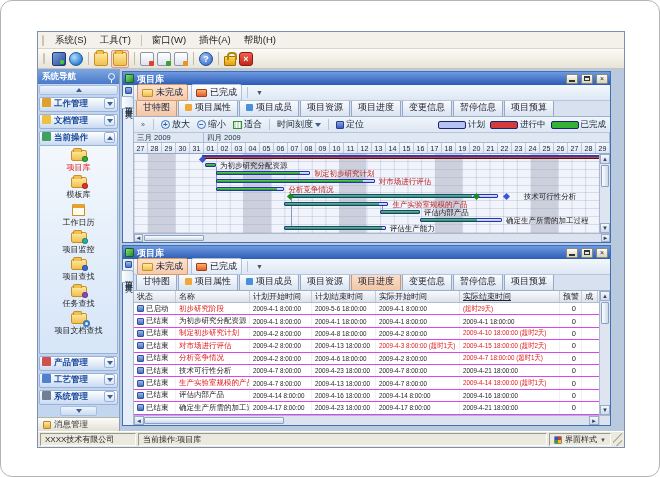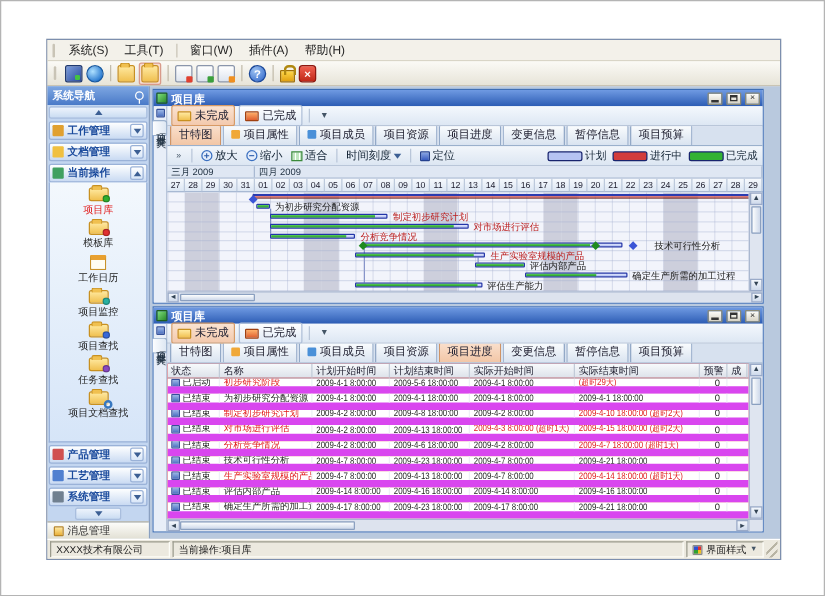--- a/index.html
+++ b/index.html
@@ -1,17 +1,17 @@
 <!DOCTYPE html>
 <html><head>
 <meta charset="utf-8">
 <style>
   html,body{margin:0;padding:0;background:#fff;}
   *{box-sizing:border-box;font-family:"Liberation Sans","DejaVu Sans",sans-serif;}
-  .screen{position:relative;width:660px;height:477px;background:#fff;border:1px solid #b4b4b4;border-radius:0;overflow:hidden;}
+  .screen{position:relative;width:660px;height:477px;background:#fff;border:1px solid #b4b4b4;border-radius:12px;overflow:hidden;}
   .app{position:absolute;left:36px;top:30px;width:588px;height:417px;border:1px solid #7d8fae;background:#ece9dd;display:flex;flex-direction:column;}
   
   .menubar{height:17px;display:flex;align-items:center;gap:1px;padding:0 4px;background:#f3f1ea;border-bottom:1px solid #d9d5c7;font-size:9.5px;color:#222;flex:none;}
   .grip{width:2px;height:11px;background:#c9c4b6;margin-right:4px;border-radius:1px;}
   .mitem{padding:1px 6px;}
   .msep{width:1px;height:11px;background:#c9c4b6;margin:0 3px;}
   .toolbar{height:20px;display:flex;align-items:center;gap:3px;padding:0 5px;background:linear-gradient(#fbfaf6,#e7e4d8);border-bottom:1px solid #c9c4b4;flex:none;}
   .tbicon{width:14px;height:14px;border-radius:2px;position:relative;flex:none;}
   .tsep{width:1px;height:13px;background:#c2bcab;margin:0 2px;}
   [data-name="remote-desktop-icon"]{background:linear-gradient(135deg,#7d9ede,#2a4a9a);border:1px solid #20396f;}
@@ -32,21 +32,21 @@
   
   .appbody{flex:1;display:flex;min-height:0;}
   
   .sidebar{width:82px;flex:none;background:#c3d6f0;border-right:1px solid #8aa0c0;display:flex;flex-direction:column;}
   .sbheader{height:15px;flex:none;background:linear-gradient(#7ea7e2,#4a7ac8);color:#fff;font-size:8.5px;font-weight:bold;display:flex;align-items:center;padding:0 4px;gap:3px;}
   .pin{margin-left:auto;width:7px;height:7px;border:1px solid #fff;border-radius:50%;position:relative;}
   .pin::after{content:'';position:absolute;left:2px;top:6px;width:1px;height:3px;background:#fff;}
   .sbcollapse{height:10px;flex:none;margin:1px 1px 0;background:linear-gradient(#eef4fc,#cadcf2);border:1px solid #a9bede;border-radius:2px;display:flex;align-items:center;justify-content:center;}
   .tri-up{width:0;height:0;border-left:3px solid transparent;border-right:3px solid transparent;border-bottom:4px solid #3c5f94;}
   .tri-down{width:0;height:0;border-left:3px solid transparent;border-right:3px solid transparent;border-top:4px solid #3c5f94;}
-  .sbgroup{height:15px;flex:none;margin:2px 1px 0;display:flex;align-items:center;gap:3px;padding:0 2px;background:linear-gradient(#feffff,#c9daf2);border:1px solid #9ab2d8;border-radius:2px;font-size:8.5px;font-weight:bold;color:#1a4a9c;white-space:nowrap;overflow:hidden;}
+  .sbgroup{height:15px;flex:none;margin:2px 1px 0;display:flex;align-items:flex-start;gap:3px;padding:0 2px;background:linear-gradient(#feffff,#c9daf2);border:1px solid #9ab2d8;border-radius:2px;font-size:8.5px;font-weight:bold;color:#1a4a9c;white-space:nowrap;overflow:hidden;}
   .gicon{width:9px;height:9px;border-radius:1px;flex:none;}
   .garrow{margin-left:auto;width:11px;height:11px;flex:none;border:1px solid #9ab2d8;border-radius:2px;background:linear-gradient(#fff,#d8e6f8);display:flex;align-items:center;justify-content:center;}
   .sbitems{flex:1;margin:0 1px;background:linear-gradient(#f3f8fd,#d6e5f8);border:1px solid #9ab2d8;border-top:none;display:flex;flex-direction:column;align-items:center;padding-top:2px;overflow:hidden;min-height:0;}
   .sbitem{display:flex;flex-direction:column;align-items:center;width:100%;padding:2px 0 3px;gap:2px;font-size:8px;color:#222;}
   .sbitem .lbl{line-height:9px;}
   .sbitem.sel .lbl{color:#e01818;}
   .fold{width:16px;height:11px;background:linear-gradient(#ffe9a0,#f0c050);border:1px solid #c89020;border-radius:2px;position:relative;}
   .fold::before{content:'';position:absolute;top:-3px;left:1px;width:7px;height:3px;background:#f0c050;border:1px solid #c89020;border-bottom:none;border-radius:2px 2px 0 0;}
   .dot{position:absolute;right:-2px;bottom:-2px;width:6px;height:6px;border-radius:50%;border:1px solid rgba(0,0,0,.25);}
   .cal{width:13px;height:12px;background:#fffdf2;border:1px solid #c8922a;border-top:4px solid #e8a030;border-radius:1px;}
@@ -110,24 +110,24 @@
   .ghthumb{position:absolute;left:10px;top:1px;bottom:1px;width:60px;background:linear-gradient(#fdfefe,#cdd8ea);border:1px solid #8ba0c0;border-radius:1px;}
   .harrowL,.harrowR{position:absolute;top:0;bottom:0;width:9px;background:linear-gradient(#f4f8fd,#cfdaeb);border:1px solid #9aaac8;font-size:6px;color:#345;display:flex;align-items:center;justify-content:center;}
   .harrowL{left:0;} .harrowR{right:0;}
   
   .vscroll{width:11px;flex:none;background:#dfe5f0;border-left:1px solid #aab8d0;position:relative;}
   .vsbtn{position:absolute;left:0;right:0;height:10px;background:linear-gradient(#f4f8fd,#cfdaeb);border:1px solid #9aaac8;font-size:6px;color:#345;display:flex;align-items:center;justify-content:center;}
   .vsbtn.up{top:0;} .vsbtn.down{bottom:0;}
   .vsthumb{position:absolute;left:1px;right:1px;top:11px;height:22px;background:linear-gradient(90deg,#fdfefe,#cdd8ea);border:1px solid #8ba0c0;border-radius:1px;}
   
   .tablearea{flex:1;display:flex;min-height:0;}
-  .tmain{flex:1;min-width:0;background:#ef4444;display:flex;flex-direction:column;overflow:hidden;}
+  .tmain{flex:1;min-width:0;background:#7dd3fc;display:flex;flex-direction:column;overflow:hidden;}
   .thead{height:12px;flex:none;display:flex;background:linear-gradient(#f8fafc,#dde2ea);border-bottom:1px solid #b3bccb;font-size:8px;color:#223;}
   .hcell{border-right:1px solid #c2cbd8;padding-left:3px;line-height:12px;overflow:hidden;white-space:nowrap;flex:none;}
-  .trow{display:flex;height:12.4px;border-bottom:6px solid #d946ef;font-size:7.5px;color:#1c1c1c;background:#fff;flex:none;}
+  .trow{display:flex;height:12.4px;border-bottom:1px solid #d946ef;font-size:7.5px;color:#1c1c1c;background:#fff;flex:none;}
   .cell{border-right:1px solid #eef1f6;padding-left:3px;white-space:nowrap;overflow:hidden;flex:none;display:flex;align-items:center;gap:2px;}
   .stico{width:7px;height:7px;background:linear-gradient(#9db8e8,#4a6fc0);border:1px solid #35509a;border-radius:1px;flex:none;}
   .redtxt{color:#e01818;}
   .squish{display:inline-block;transform:scaleX(.84);transform-origin:left center;}
   .hscrollrow{height:10px;flex:none;display:flex;border-top:1px solid #aab8d0;background:#dde3ee;}
   .hsbtn{width:10px;flex:none;background:linear-gradient(#f4f8fd,#cfdaeb);border:1px solid #9aaac8;font-size:6px;color:#345;display:flex;align-items:center;justify-content:center;}
   .htrack{flex:1;position:relative;}
   .hthumb{position:absolute;left:0;top:1px;bottom:1px;width:140px;background:linear-gradient(#fdfefe,#cdd8ea);border:1px solid #8ba0c0;border-radius:1px;}
   .scorner{width:11px;flex:none;background:#dde3ee;border-left:1px solid #c3cede;}
   
@@ -565,21 +565,21 @@
                   </div>
                 </div>
               <div class="tablearea">
                 <div class="tmain">
                   <div class="thead" data-name="table-header" id="t-head">
                       <div class="hcell" data-name="column-header-0" style="width: 42px;">状态</div>
                       <div class="hcell" data-name="column-header-1" style="width: 74px;">名称</div>
                       <div class="hcell" data-name="column-header-2" style="width: 62px;">计划开始时间</div>
                       <div class="hcell" data-name="column-header-3" style="width: 64px;">计划结束时间</div>
                       <div class="hcell" data-name="column-header-4" style="width: 84px;">实际开始时间</div>
-                      <div class="hcell" data-name="column-header-5" style="width: 100px;">实际结束时间</div>
+                      <div class="hcell" data-name="column-header-5" style="width: 100px; text-decoration: underline;">实际结束时间</div>
                       <div class="hcell" data-name="column-header-6" style="width: 22px;">预警</div>
                       <div class="hcell" data-name="column-header-7" style="width: 16px;">成</div>
                       <div class="hcell" data-name="column-header-filler" style="flex: 1 1 0%; border-right: none;"></div>
                     </div>
                   <div id="t-rows" data-name="table-rows">
                       <div class="trow" data-name="table-row-0">
                         <div class="cell" data-name="status-cell" style="width: 42px;">
                           <span class="stico" data-name="status-icon"></span>
                           <span data-name="status-text">已启动</span>
                         </div>

